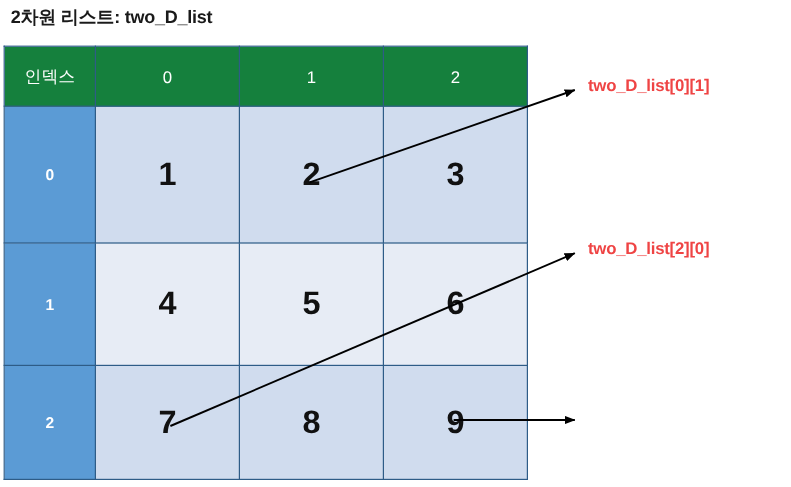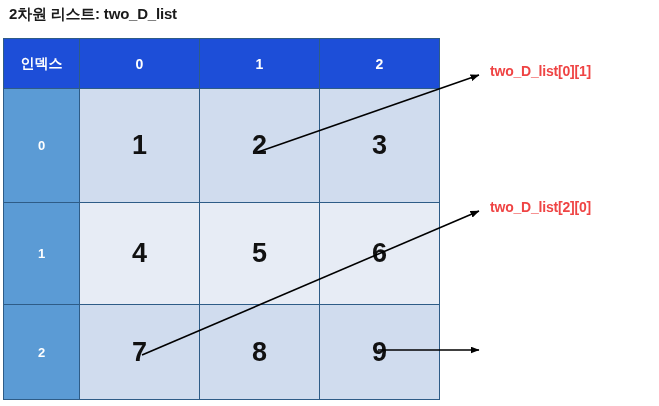--- a/index.html
+++ b/index.html
@@ -47,24 +47,24 @@
     padding: 0;
     margin: 0;
     text-align: center;
     vertical-align: middle;
     border: 1px solid #2e5c87;
   }
   .col-idx { width: 75px; }
   .col-data { width: 119px; }
 
   .hdr-row td {
-    background: #1d4ed8;
+    background: #15803d;
     color: #ffffff;
     font-size: 14px;
-    font-weight: bold;
+    font-weight: normal;
     height: 49px;
     border-bottom: 2px solid #25486b;
   }
   .hdr-idx {
     font-size: 14px;
   }
 
   .idx-cell {
     background: #5b9bd5;
     color: #ffffff;

